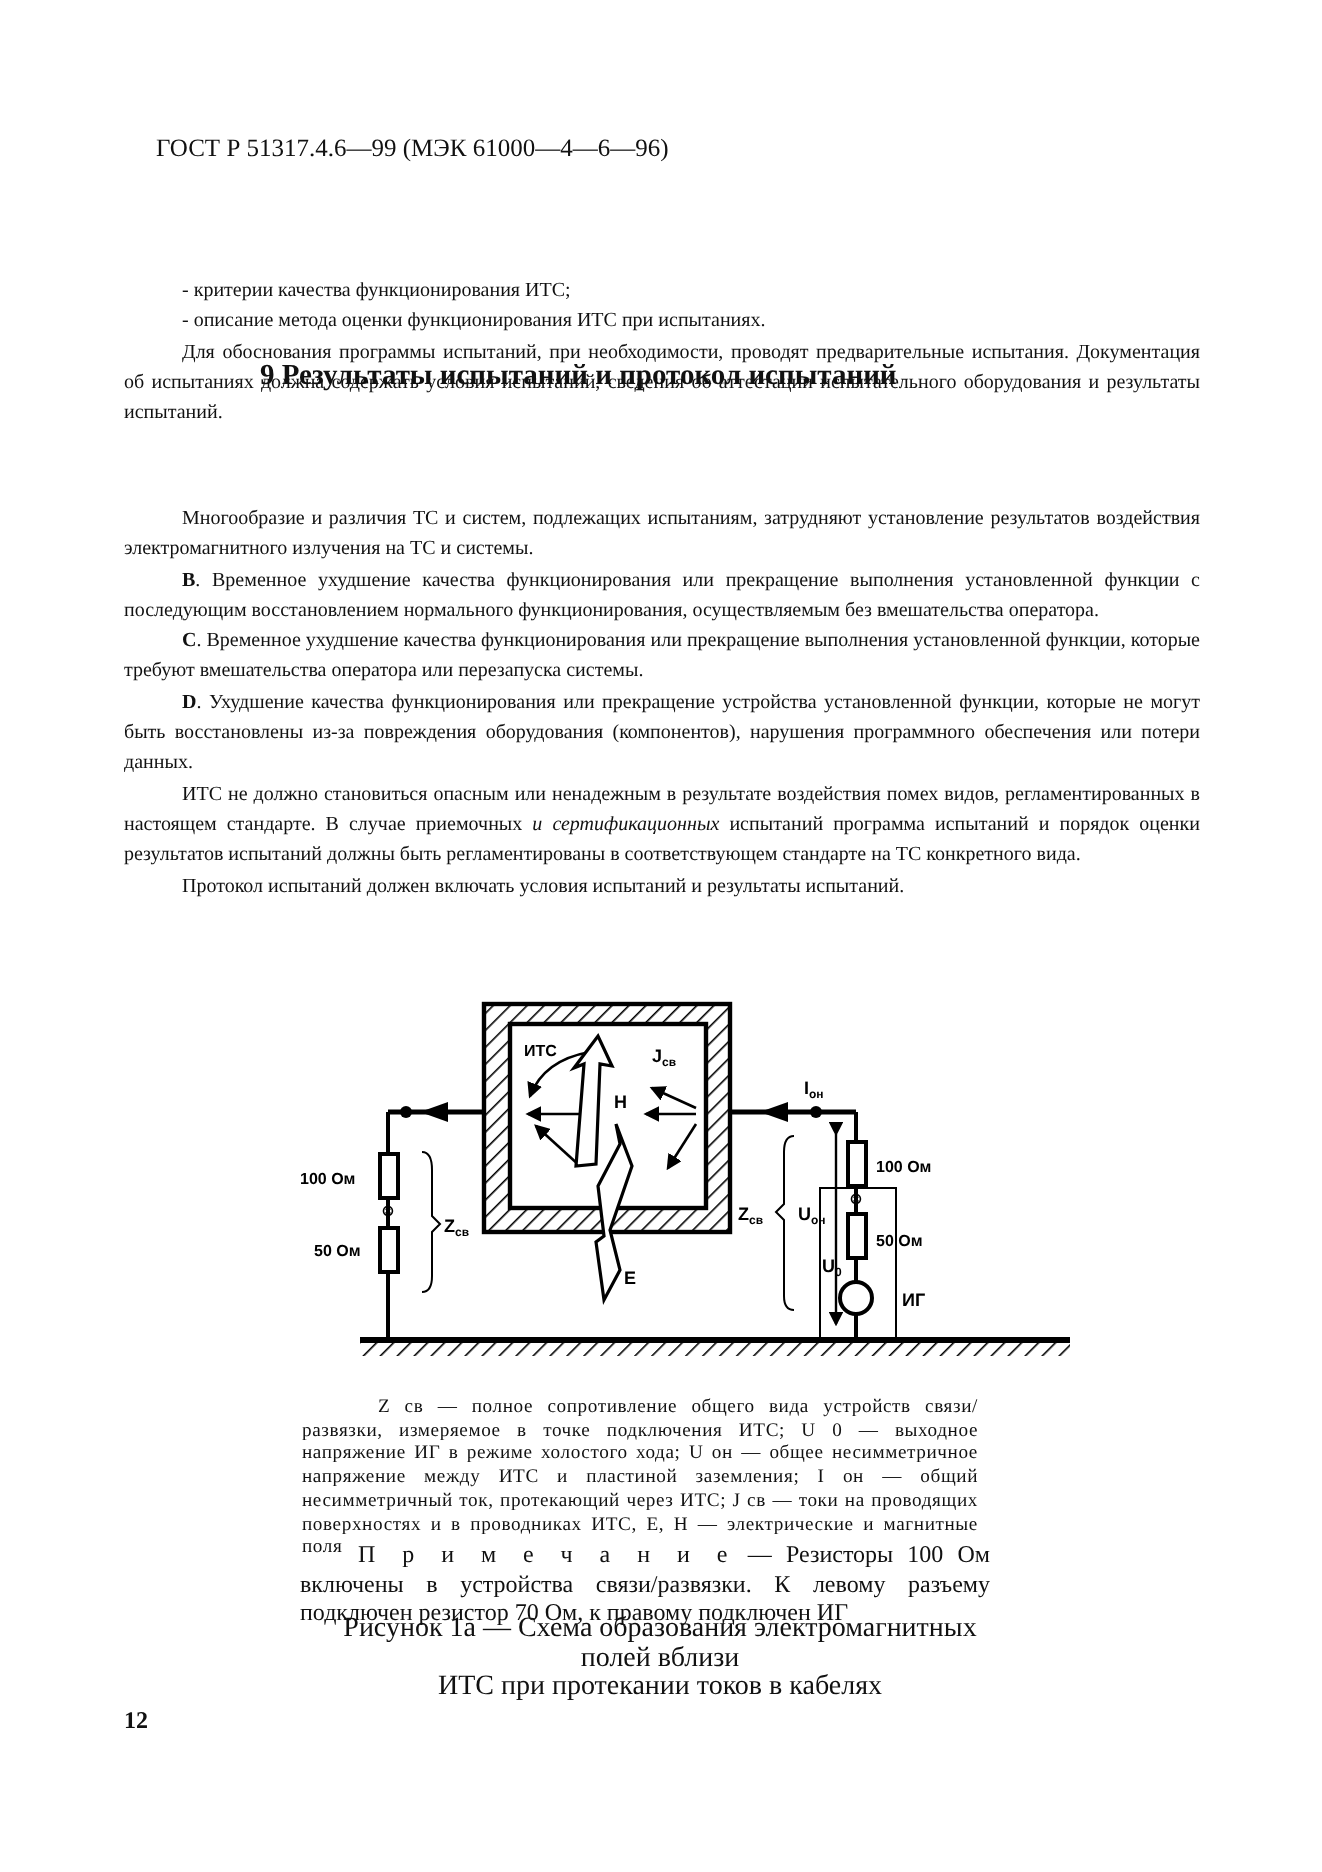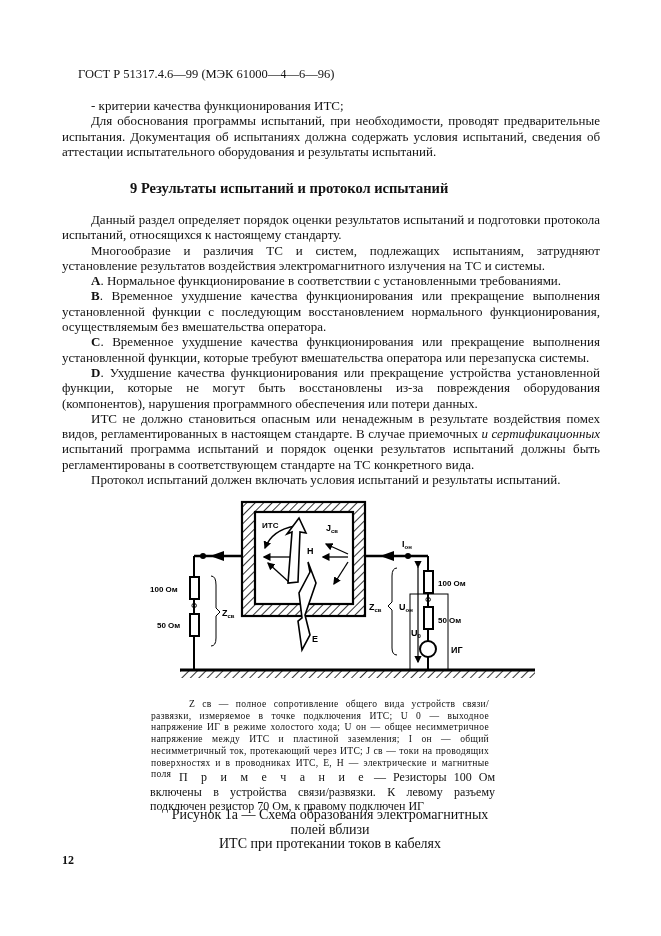--- a/index.html
+++ b/index.html
@@ -1,19 +1,19 @@
 <!DOCTYPE html>
 <html><head>
 <meta charset="utf-8">
 <style>
   html,body{margin:0;padding:0;background:#fff;}
   body{width:661px;height:936px;position:relative;overflow:hidden;
     font-family:"Liberation Serif","DejaVu Serif",serif;color:#111;}
   .hdr{position:absolute;left:62px;top:67px;font-weight:normal;font-size:12.5px;margin-left:16px;}
-  .txt{position:absolute;left:62px;width:538px;font-size:13px;line-height:15.3px;text-align:justify;}
+  .txt{position:absolute;left:62px;width:538px;font-size:10px;line-height:15.3px;text-align:justify;margin-top:40px;}
   .txt p{margin:0;}
   .ind{text-indent:29px;}
   .h2{position:absolute;left:89px;top:180px;font-weight:bold;font-size:14.5px;margin-left:41px;}
   .fig{position:absolute;left:140px;top:490px;width:400px;height:205px;}
   .legend{position:absolute;left:150px;top:697px;width:340px;font-size:9.6px;line-height:11.7px;
     text-align:justify;letter-spacing:0.3px;}
   .legend p{margin:1px;text-indent:38px;}
   .note{position:absolute;left:150px;top:770px;width:345px;font-size:12px;line-height:14.6px;text-align:justify;}
   .note p{margin:0;}
   .sp{letter-spacing:3.2px;}
@@ -22,29 +22,28 @@
   .it{font-style:italic;}
   svg text{font-family:"Liberation Sans","DejaVu Sans",sans-serif;font-weight:bold;}
 </style>
 </head>
 <body>
 
 <div class="hdr">ГОСТ Р 51317.4.6—99 (МЭК 61000—4—6—96)</div>
 
 <div class="txt" style="top:98px;">
   <p class="ind">- критерии качества функционирования ИТС;</p>
+  <p class="ind">- описание метода оценки функционирования ИТС при испытаниях.</p>
   <p class="ind">Для обоснования программы испытаний, при необходимости, проводят предварительные испытания. Документация об испытаниях должна содержать условия испытаний, сведения об аттестации испытательного оборудования и результаты испытаний.</p>
 </div>
 
 <div class="h2">9 Результаты испытаний и протокол испытаний</div>
 
 <div class="txt" style="top:212px;">
-  <p class="ind">Данный раздел определяет порядок оценки результатов испытаний и подготовки протокола испытаний, относящихся к настоящему стандарту.</p>
   <p class="ind">Многообразие и различия ТС и систем, подлежащих испытаниям, затрудняют установление результатов воздействия электромагнитного излучения на ТС и системы.</p>
-  <p class="ind"><b>A</b><span>. Нормальное функционирование в соответствии с установленными требованиями.</span></p>
   <p class="ind"><b>B</b><span>. Временное ухудшение качества функционирования или прекращение выполнения установленной функции с последующим восстановлением нормального функционирования, осуществляемым без вмешательства оператора.</span></p>
   <p class="ind"><b>C</b><span>. Временное ухудшение качества функционирования или прекращение выполнения установленной функции, которые требуют вмешательства оператора или перезапуска системы.</span></p>
   <p class="ind"><b>D</b><span>. Ухудшение качества функционирования или прекращение устройства установленной функции, которые не могут быть восстановлены из-за повреждения оборудования (компонентов), нарушения программного обеспечения или потери данных.</span></p>
   <p class="ind"><span>ИТС не должно становиться опасным или ненадежным в результате воздействия помех видов, регламентированных в настоящем стандарте. В случае приемочных </span><span class="it">и сертификационных</span><span> испытаний программа испытаний и порядок оценки результатов испытаний должны быть регламентированы в соответствующем стандарте на ТС конкретного вида.</span></p>
   <p class="ind">Протокол испытаний должен включать условия испытаний и результаты испытаний.</p>
 </div>
 
 <div class="fig">
   <svg width="400" height="205" viewBox="0 0 400 205">
     <defs>

